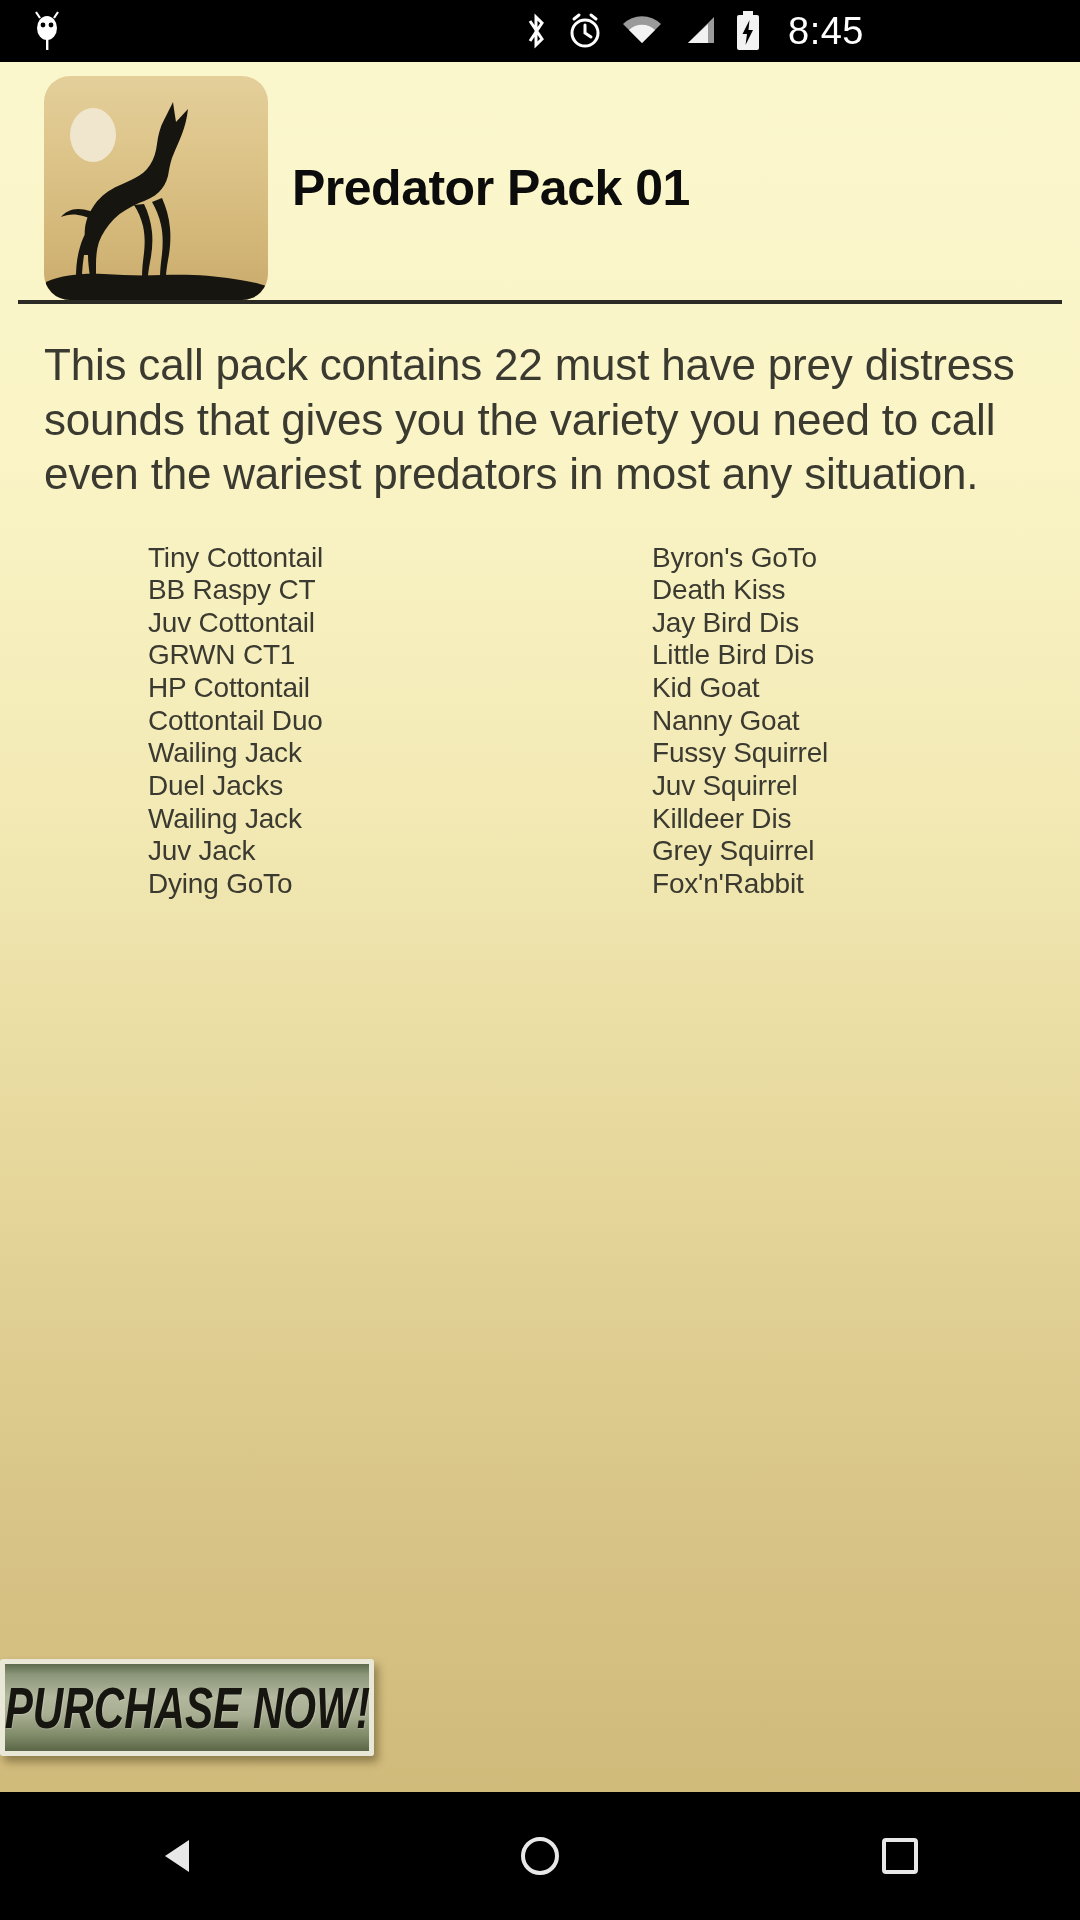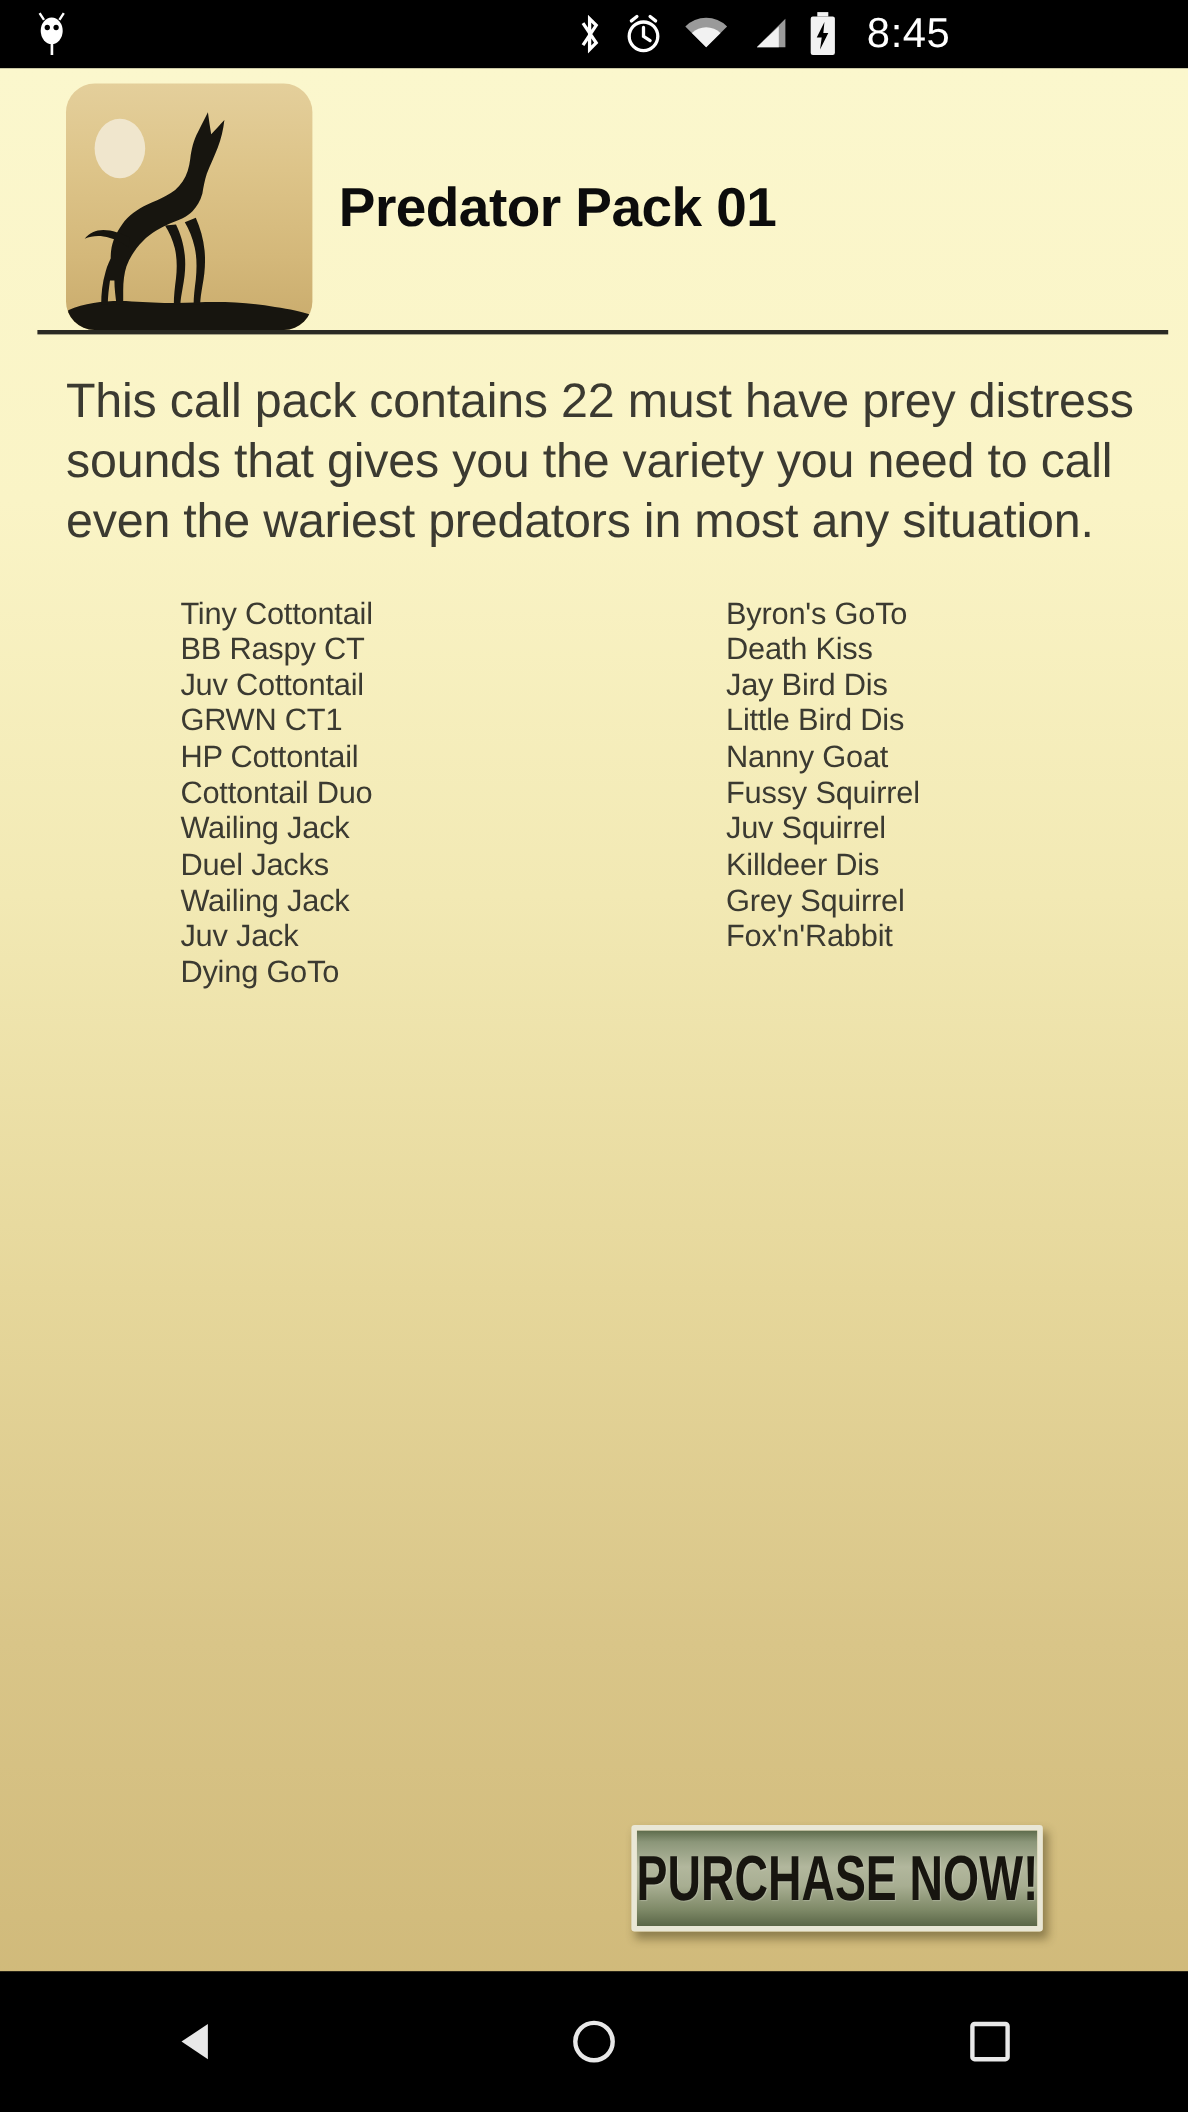--- a/index.html
+++ b/index.html
@@ -35,21 +35,20 @@
     position: absolute; top: 62px; left: 0;
     width: 1080px; height: 1790px;
     background: linear-gradient(to bottom,
        #fbf7cd 0%,
        #faf4c6 22%,
        #f2e9b4 42%,
        #e6d79b 62%,
        #d9c588 80%,
        #cfb878 100%);
     overflow: hidden;
-    padding-left: 16px;
   }
 
   
   .header {
     display: flex; align-items: center;
     padding: 30px 0 0 44px;
     height: 222px;
   }
   .pack-icon {
     width: 224px; height: 224px;
@@ -95,21 +94,21 @@
   .col-right { padding-left: 112px; }
   .sound-item {
     font-size: 28px; line-height: 1.165;
     color: #3b3a31; white-space: nowrap;
     letter-spacing: -0.2px;
   }
 
   
   .purchase-wrap {
     position: absolute; left: 0; bottom: 96px;
-    width: 948px; display: flex; justify-content: flex-end;
+    width: 1044px; display: flex; justify-content: flex-start; font-style: italic;
   }
   .purchase-btn {
     width: 374px; height: 97px;
     background: linear-gradient(to bottom,
       #5d6b4b 0%, #8b9679 12%, #b2b79d 38%,
       #a8ae92 58%, #808b69 82%, #5a6647 100%);
     border: 5px solid #e9e7d6;
     border-radius: 3px;
     box-shadow: 4px 6px 9px rgba(60,50,20,0.45);
     display: flex; align-items: center; justify-content: center;
@@ -256,20 +255,21 @@
         <div class="sound-item">Duel Jacks</div>
         <div class="sound-item">Wailing Jack</div>
         <div class="sound-item">Juv Jack</div>
         <div class="sound-item">Dying GoTo</div>
       </div>
       <div class="col col-right">
         <div class="sound-item">Byron's GoTo</div>
         <div class="sound-item">Death Kiss</div>
         <div class="sound-item">Jay Bird Dis</div>
         <div class="sound-item">Little Bird Dis</div>
+        <div class="sound-item">Kid Goat</div>
         <div class="sound-item">Nanny Goat</div>
         <div class="sound-item">Fussy Squirrel</div>
         <div class="sound-item">Juv Squirrel</div>
         <div class="sound-item">Killdeer Dis</div>
         <div class="sound-item">Grey Squirrel</div>
         <div class="sound-item">Fox'n'Rabbit</div>
       </div>
     </div>
 
     <div class="purchase-wrap">

